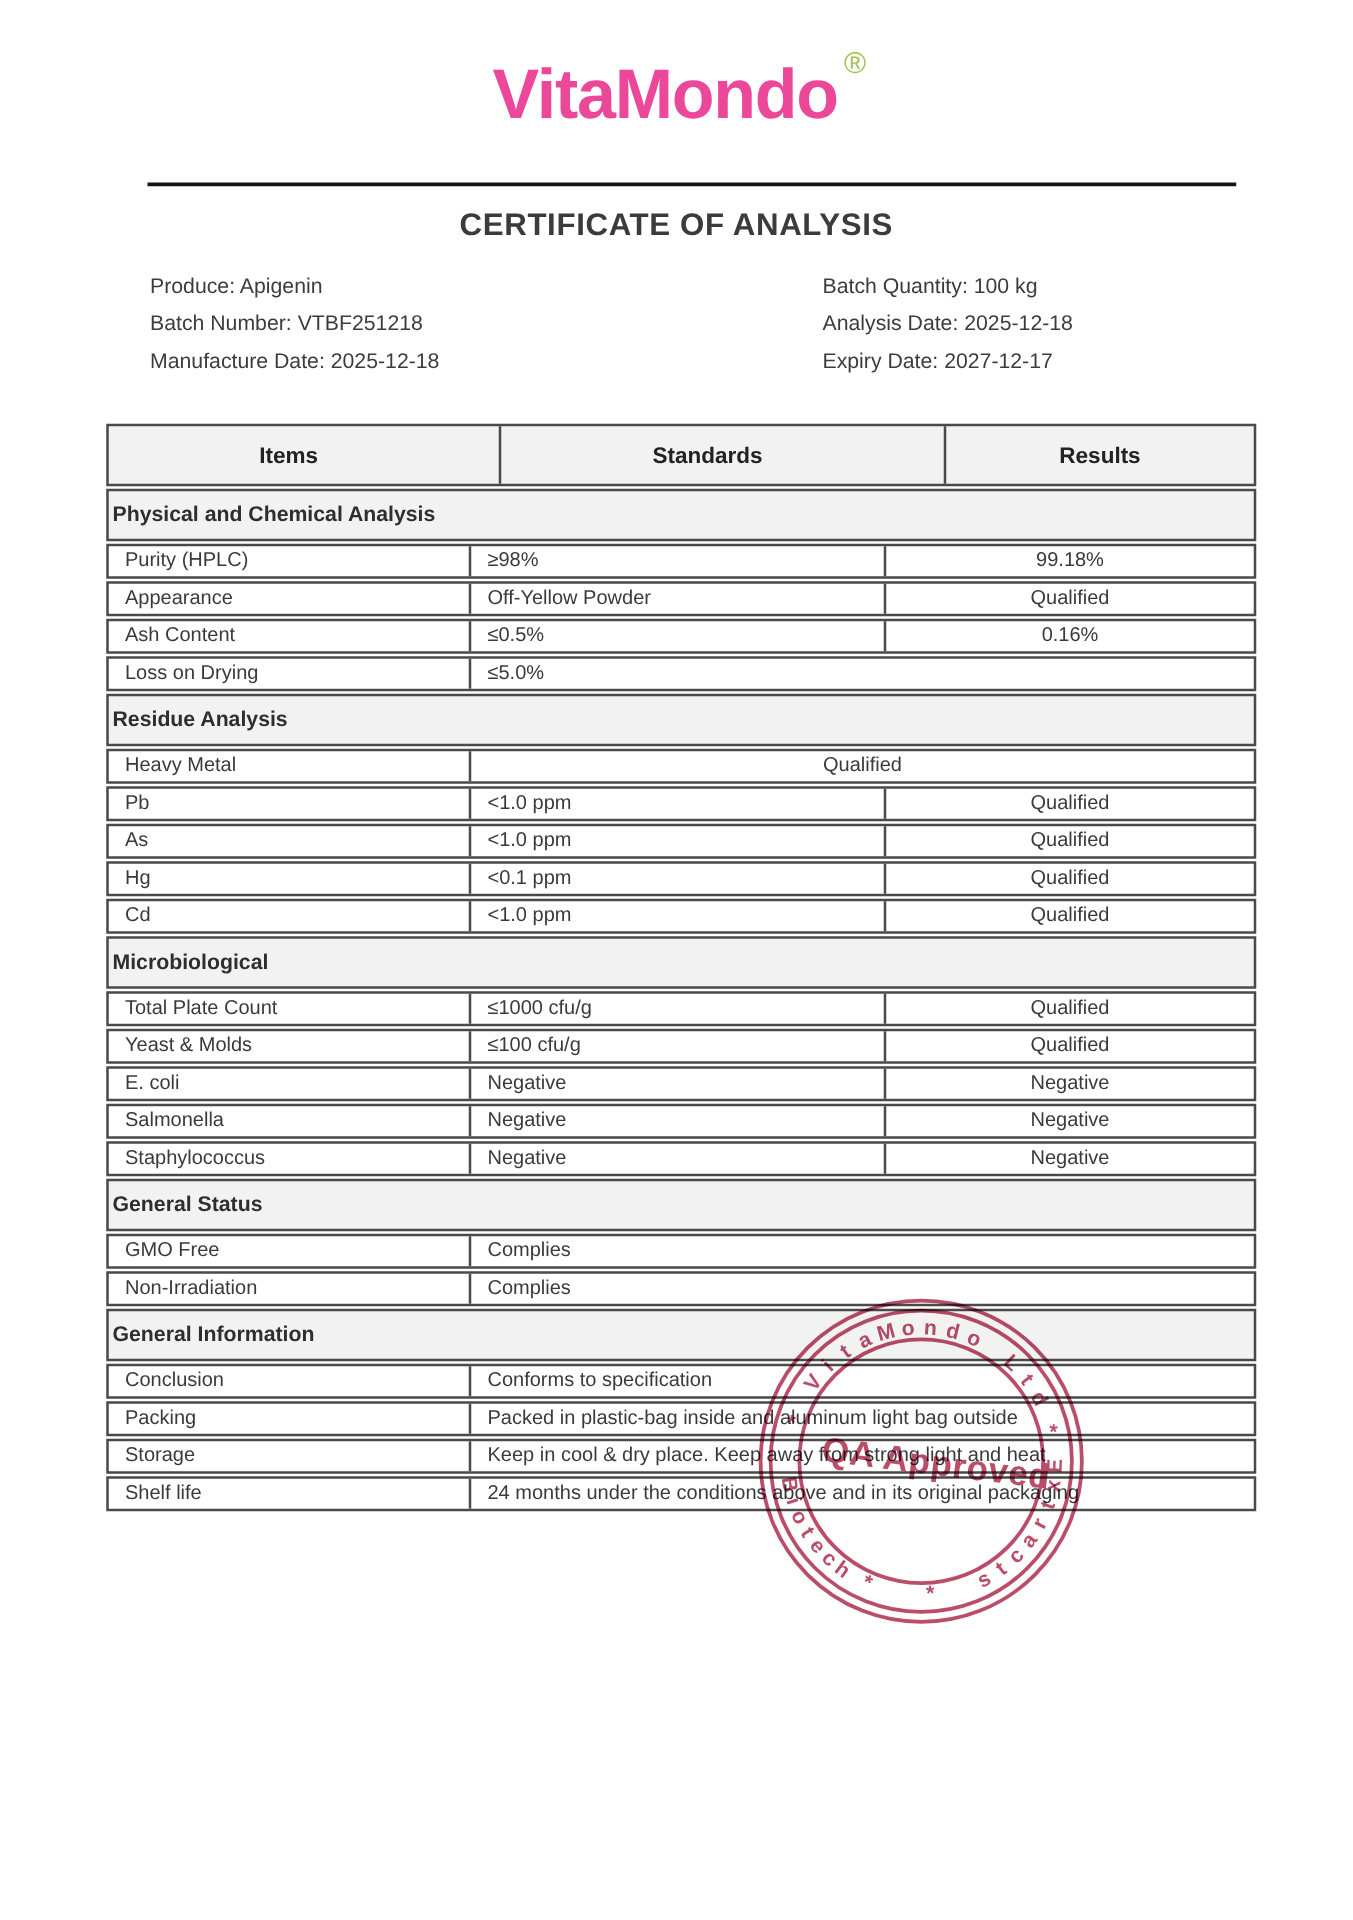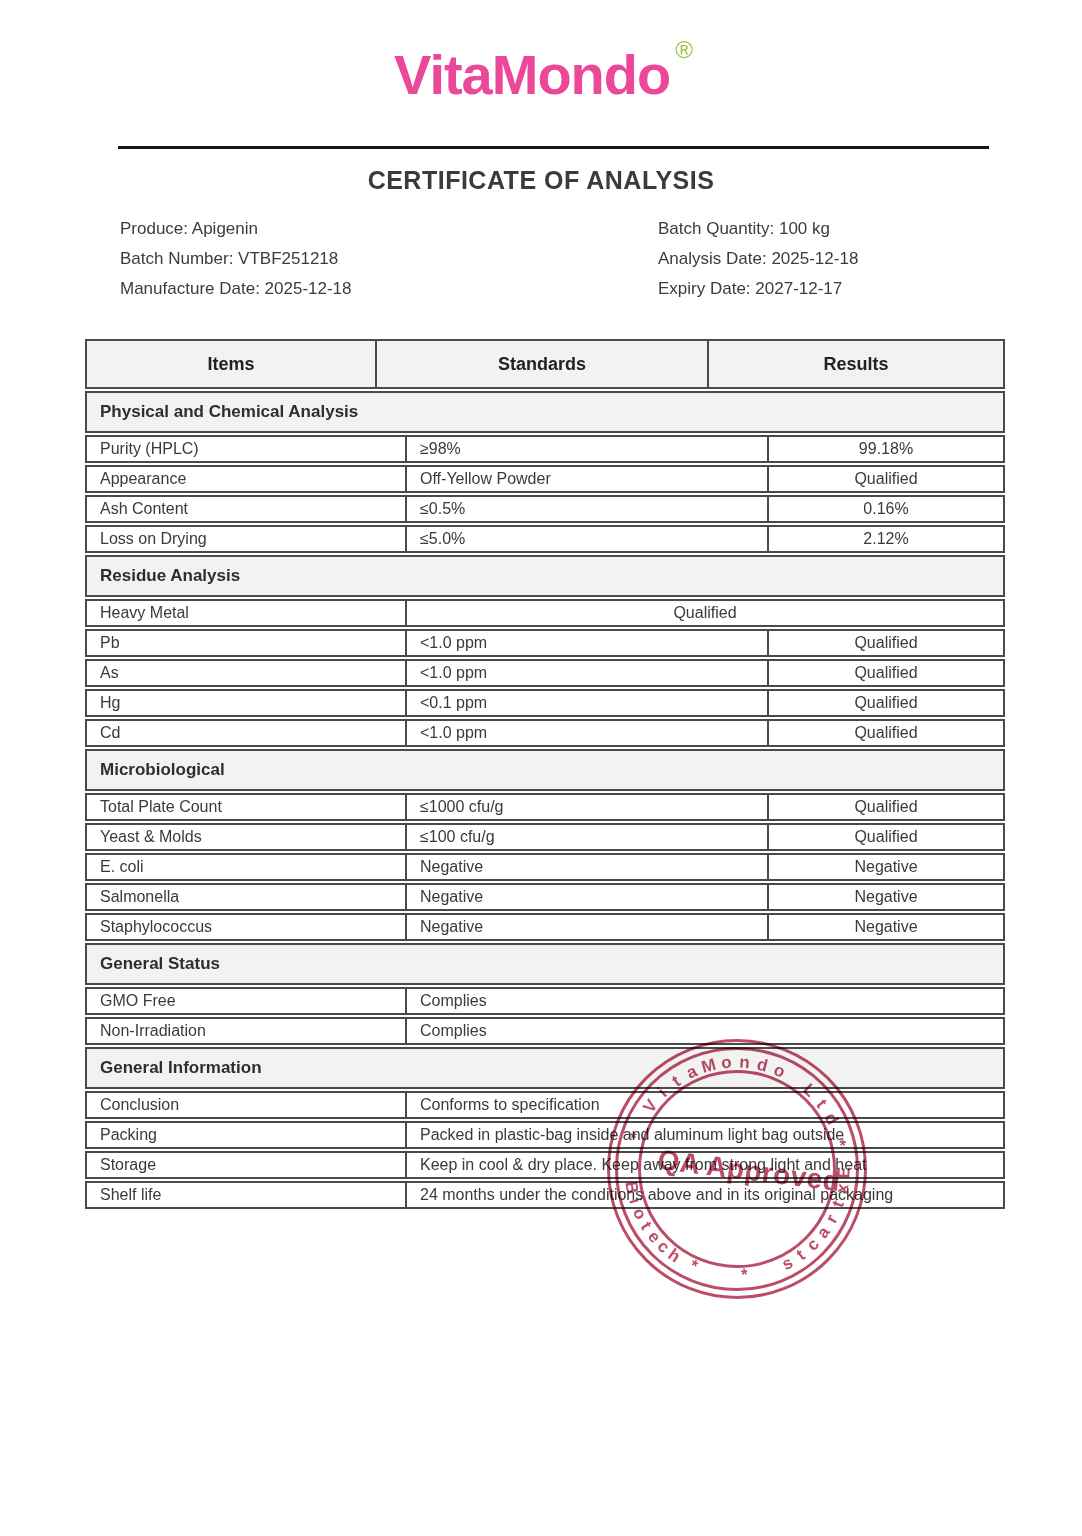--- a/index.html
+++ b/index.html
@@ -33,34 +33,34 @@
   .info-right { left:658px; }
   .info-line { height:30px; line-height:30px; white-space:nowrap; }
 
   
   .coa-table { position:absolute; top:339px; left:85px; width:920px; }
   .t-row {
     display:flex; align-items:stretch; background:#ffffff;
     border:2px solid #4a4a4a; margin-top:2px;
   }
   .t-row:first-child { margin-top:0; }
-  .t-head-row { height:50px; background:#f2f2f2; }
+  .t-head-row { height:50px; background:#f2f2f2;gap:24px; }
   .section-row { height:42px; background:#f2f2f2; }
-  .data-row { height:28px;gap:30px; }
+  .data-row { height:28px; }
   .t-cell {
     display:flex; align-items:center; height:100%;
     font-size:16px; color:#3a3a3a; white-space:nowrap; overflow:visible;
   }
   .t-cell + .t-cell { border-left:2px solid #4a4a4a; }
   .c1 { width:288px; flex:none; padding-left:13px; }
   .c2 { width:332px; flex:none; padding-left:13px; }
   .c2.merged { width:auto; flex:1; }
   .c3 { flex:1; justify-content:center; }
   .hc { font-weight:bold; font-size:18px; color:#222; justify-content:center; padding-left:0; }
-  .sec-cell { width:100%; font-weight:bold; font-size:17px; color:#2e2e2e; padding-left:13px; }
+  .sec-cell { width:100%; font-weight:bold; font-size:17px; color:#2e2e2e; padding-left:3px; }
 
   
   .stamp {
     position:absolute; left:607px; top:1039px; width:260px; height:260px;
     z-index:5; opacity:0.87; mix-blend-mode:multiply; pointer-events:none;
   }
   .ring { position:absolute; border-radius:50%; border:3px solid #b13251; }
   .r-outer { inset:0; }
   .r-mid   { inset:8px; }
   .r-inner { inset:31px; }
@@ -120,21 +120,20 @@
       <div class="t-cell c3">Qualified</div>
     </div>
     <div class="t-row data-row">
       <div class="t-cell c1">Ash Content</div>
       <div class="t-cell c2">≤0.5%</div>
       <div class="t-cell c3">0.16%</div>
     </div>
     <div class="t-row data-row">
       <div class="t-cell c1">Loss on Drying</div>
       <div class="t-cell c2">≤5.0%</div>
-      <div class="t-cell c3">2.12%</div>
     </div>
     <div class="t-row section-row">
       <div class="t-cell sec-cell">Residue Analysis</div>
     </div>
     <div class="t-row data-row">
       <div class="t-cell c1">Heavy Metal</div>
       <div class="t-cell c3">Qualified</div>
     </div>
     <div class="t-row data-row">
       <div class="t-cell c1">Pb</div>

